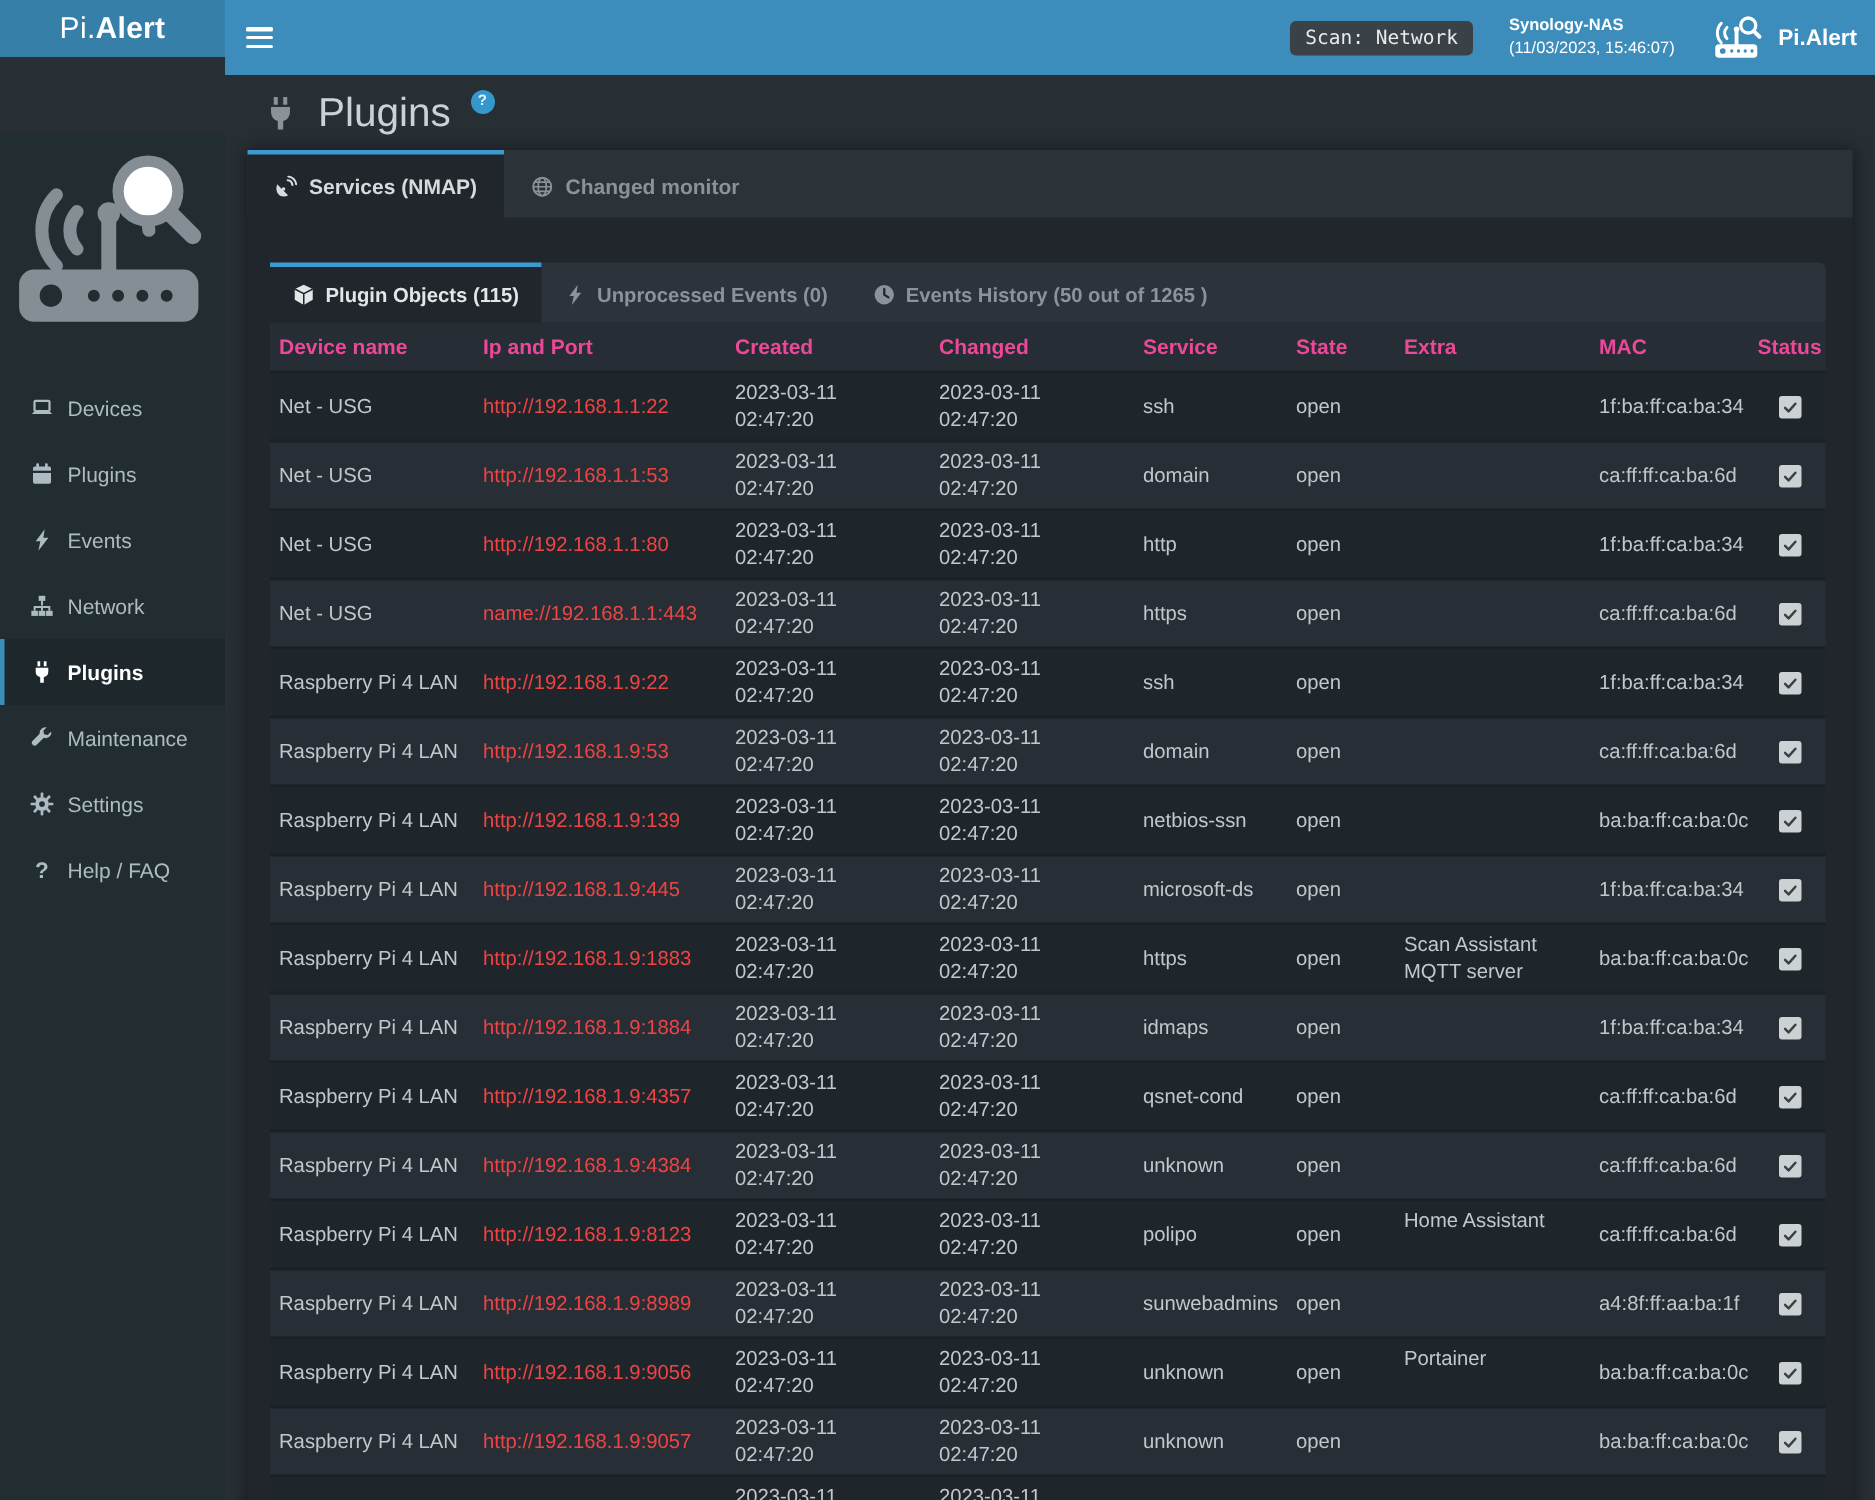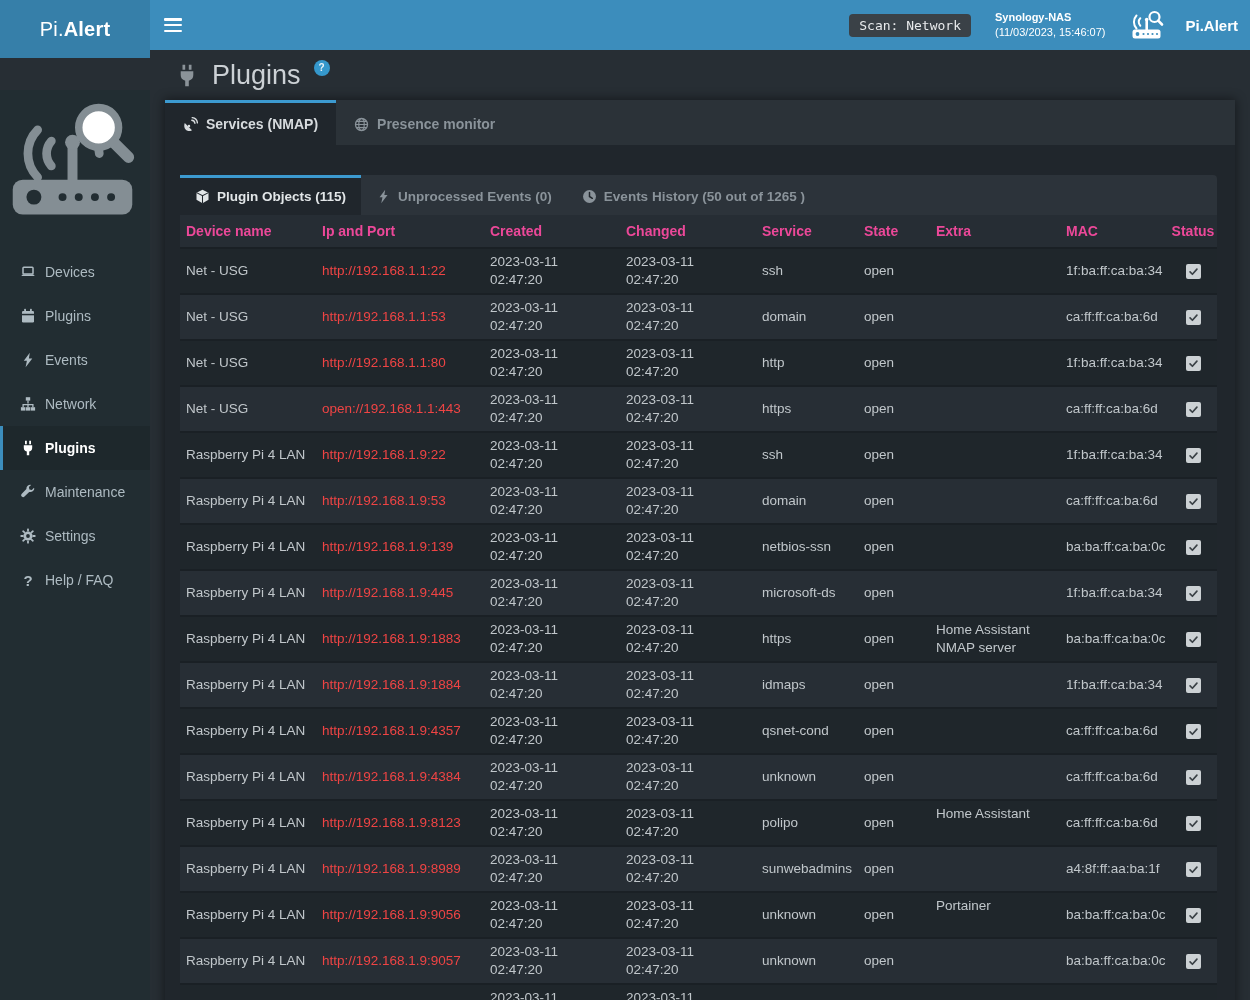--- a/index.html
+++ b/index.html
@@ -1,30 +1,30 @@
 <!DOCTYPE html>
 <html><head>
 <meta charset="utf-8">
 <style>
   * { margin:0; padding:0; box-sizing:border-box; }
   html,body { width:1250px; height:1000px; overflow:hidden; }
   body { font-family:"Liberation Sans", sans-serif; background:#272e34; color:#c1c7cb; }
 
   
   .navbar { position:fixed; top:0; left:0; width:1250px; height:50px; display:flex; z-index:20; }
-  .brand { width:150px; height:58px; background:#367fa9; color:#fff; display:flex; align-items:center; justify-content:center; font-size:20px; letter-spacing:.2px; cursor:pointer; }
+  .brand { width:150px; height:38px; background:#367fa9; color:#fff; display:flex; align-items:center; justify-content:center; font-size:20px; letter-spacing:.2px; cursor:pointer; }
   .brand b { font-weight:700; }
   .navbar-main { flex:1; background:#3c8dbc; display:flex; align-items:center; justify-content:space-between; padding:0 12px 0 14px; }
   .hamburger { width:18px; height:14px; display:flex; flex-direction:column; justify-content:space-between; cursor:pointer; }
   .hamburger span { display:block; height:2.5px; background:#fff; border-radius:1px; }
   .nav-right { display:flex; align-items:center; gap:24px; }
   .scan-badge { font-family:"DejaVu Sans Mono", monospace; font-size:13px; color:#e8eaec; background:#3a4147; padding:4px 10px; border-radius:4px; white-space:pre; }
   .host-block { color:#fff; font-size:11px; line-height:1.4; }
   .host-block .host-name { font-weight:700; }
-  .nav-app { display:flex; align-items:center; gap:20px; color:#fff; font-weight:700; font-size:15px; cursor:pointer; }
+  .nav-app { display:flex; align-items:center; gap:9px; color:#fff; font-weight:700; font-size:15px; cursor:pointer; }
   .nav-app .ic-router { width:36px; height:30px; }
 
   
   .layout { display:flex; padding-top:50px; height:1000px; }
   .sidebar { width:150px; background:#222d32; flex-shrink:0;margin-top:40px; }
   .logo-wrap { padding:10px 0 16px; display:flex; justify-content:center; }
   .side-item { display:flex; align-items:center; gap:9px; height:44px; padding-left:17px; font-size:14px; color:#aebbc2; border-left:3px solid transparent; cursor:pointer; }
   .side-item.active { background:#1e282c; border-left-color:#3c8dbc; color:#fff; font-weight:700; }
   .side-item .ic { width:16px; height:16px; flex-shrink:0; display:flex; align-items:center; justify-content:center; }
   .q-glyph { font-size:15px; font-weight:700; }
@@ -238,21 +238,21 @@
             <span>Services (NMAP)</span>
           </div>
           <div class="otab">
             <span class="ic">
               <svg viewBox="0 0 16 16">
                 <circle cx="8" cy="8" r="6.4" fill="none" stroke="currentColor" stroke-width="1.4"></circle>
                 <ellipse cx="8" cy="8" rx="2.9" ry="6.4" fill="none" stroke="currentColor" stroke-width="1.2"></ellipse>
                 <path d="M1.6 8h12.8M2.5 4.7h11M2.5 11.3h11" stroke="currentColor" stroke-width="1.2"></path>
               </svg>
             </span>
-            <span>Presence monitor</span>
+            <span>Changed monitor</span>
           </div>
         </div>
 
       <div class="card-body">
         <div class="inner-strip">
 
         <div class="itab active">
               <span class="ic">
                 <svg viewBox="0 0 16 16">
                   <path fill="currentColor" d="M8 0.8 14.4 3.9v7.6L8 15.2 1.6 11.5V3.9z"></path>
@@ -348,21 +348,21 @@
                   <span class="checkbox">
                     <svg viewBox="0 0 16 16">
                       <path d="M3 8.6 6.4 12 13 4.6" stroke="#3a4146" stroke-width="2.4" fill="none" stroke-linecap="round" stroke-linejoin="round"></path>
                     </svg>
                   </span>
                 </div>
               </div>
               <div class="tr">
                 <div class="td">Net - USG</div>
                 <div class="td">
-                  <a>open://192.168.1.1:443</a>
+                  <a>name://192.168.1.1:443</a>
                 </div>
                 <div class="td">2023-03-11 02:47:20</div>
                 <div class="td">2023-03-11 02:47:20</div>
                 <div class="td">https</div>
                 <div class="td">open</div>
                 <div class="td wrap"></div>
                 <div class="td">ca:ff:ff:ca:ba:6d</div>
                 <div class="td td-status">
                   <span class="checkbox">
                     <svg viewBox="0 0 16 16">
@@ -449,21 +449,21 @@
               </div>
               <div class="tr">
                 <div class="td">Raspberry Pi 4 LAN</div>
                 <div class="td">
                   <a>http://192.168.1.9:1883</a>
                 </div>
                 <div class="td">2023-03-11 02:47:20</div>
                 <div class="td">2023-03-11 02:47:20</div>
                 <div class="td">https</div>
                 <div class="td">open</div>
-                <div class="td wrap">Home Assistant NMAP server</div>
+                <div class="td wrap">Scan Assistant MQTT server</div>
                 <div class="td">ba:ba:ff:ca:ba:0c</div>
                 <div class="td td-status">
                   <span class="checkbox">
                     <svg viewBox="0 0 16 16">
                       <path d="M3 8.6 6.4 12 13 4.6" stroke="#3a4146" stroke-width="2.4" fill="none" stroke-linecap="round" stroke-linejoin="round"></path>
                     </svg>
                   </span>
                 </div>
               </div>
               <div class="tr">

